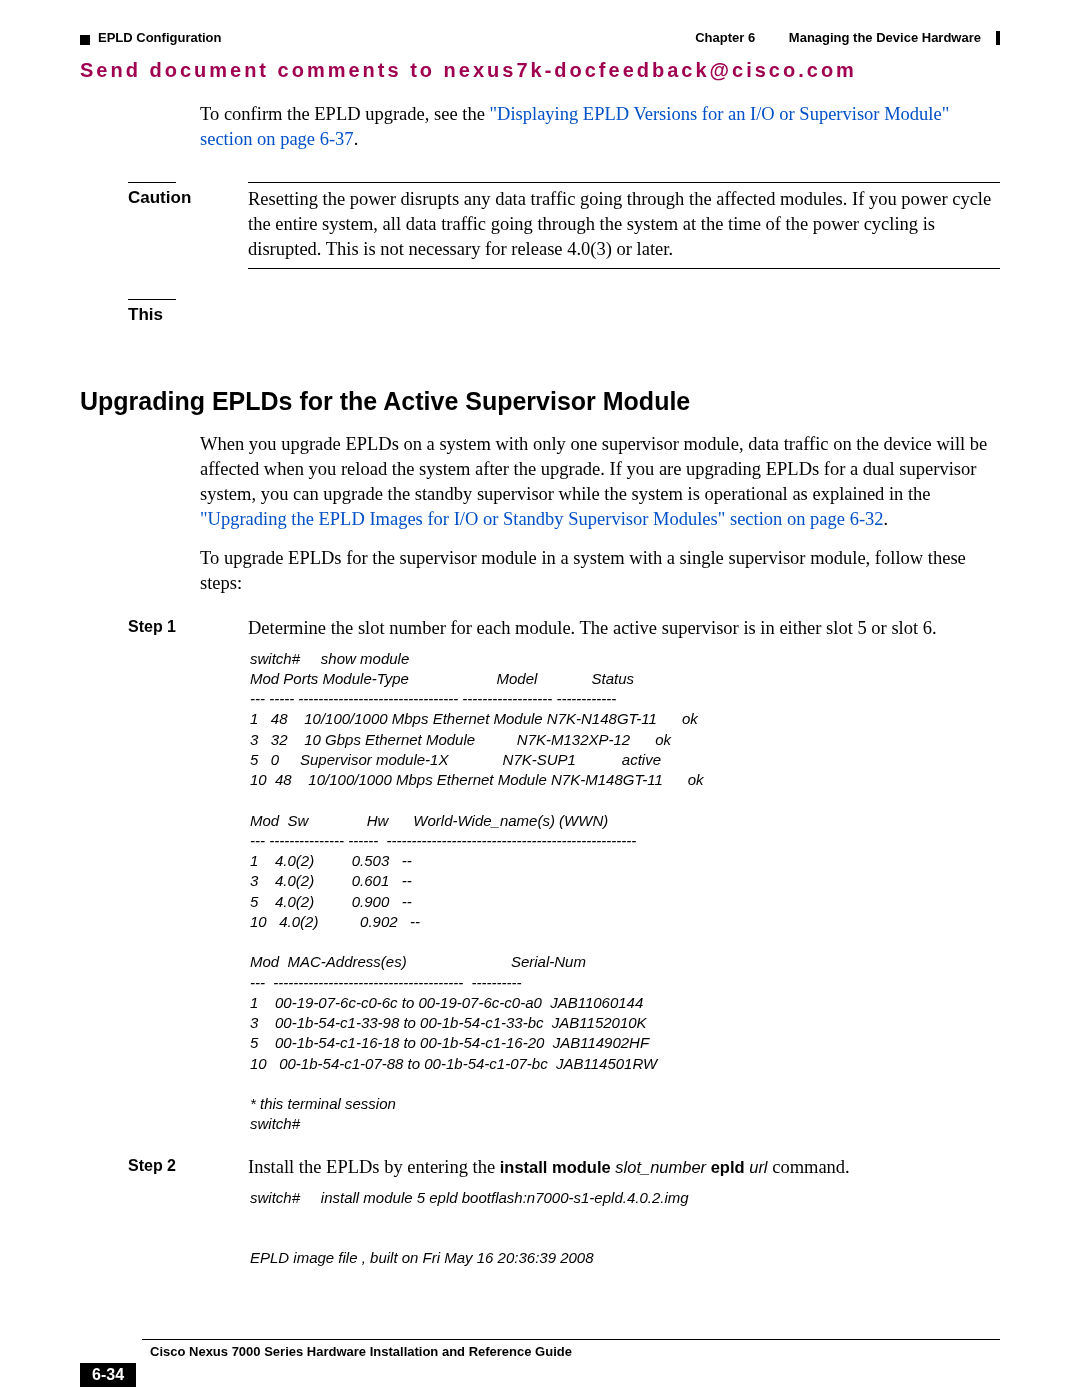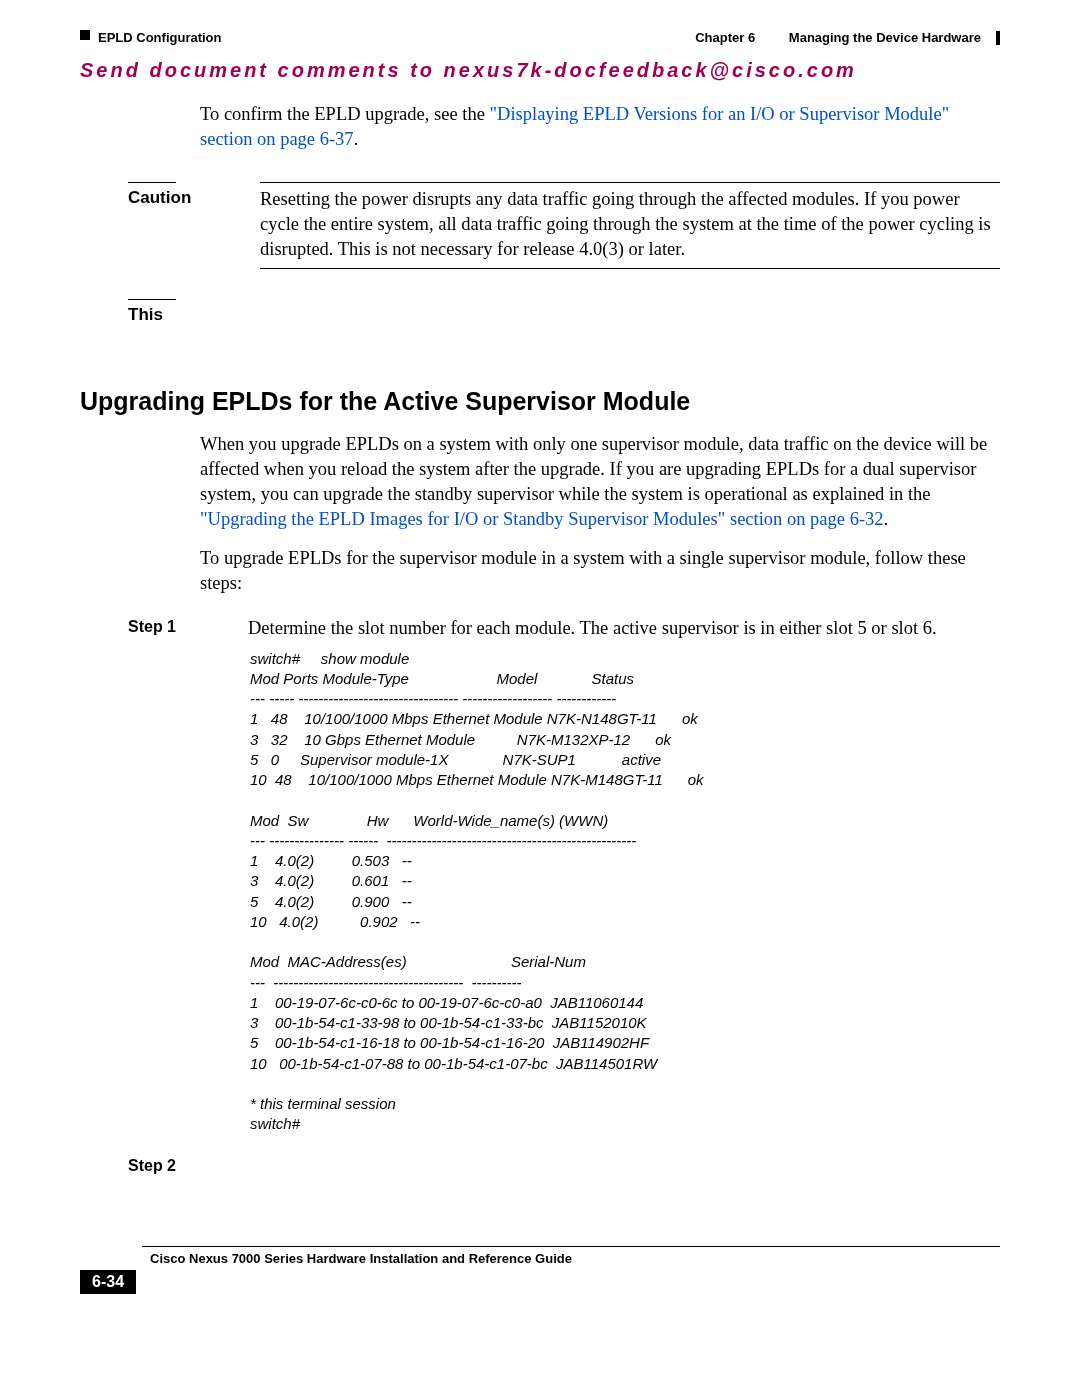--- a/index.html
+++ b/index.html
@@ -19,21 +19,21 @@
     display: flex;
     justify-content: space-between;
     align-items: center;
     font-family: Arial, Helvetica, sans-serif;
     font-weight: bold;
     font-size: 13px;
     margin-bottom: 6px;
   }
   .header-left {
     display: flex;
-    align-items: flex-start;
+    align-items: flex-end;
     gap: 8px;
   }
   .header-right {
     display: flex;
     align-items: center;
     gap: 15px;
   }
   .black-square {
     background: #000;
     width: 10px;
@@ -43,41 +43,40 @@
   .black-bar-right {
     background: #000;
     width: 4px;
     height: 14px;
     display: inline-block;
   }
   .feedback-banner {
     color: #a00050;
     font-family: Arial, Helvetica, sans-serif;
     font-weight: bold;
-    font-style: italic;
     font-size: 20px;
     letter-spacing: 3px;
     margin: 14px 0 20px 0;
   }
   .body-indent {
     margin-left: 120px;
     font-size: 18.5px;
     line-height: 1.35;
   }
   .body-full {
     font-size: 18.5px;
     line-height: 1.35;
     margin-bottom: 14px;
   }
   .link {
     color: #0050c8;
   }
   .admon {
     display: flex;
-    gap: 32px;
+    gap: 20px;
     margin: 30px 0 14px 0;
     font-size: 18.5px;
     line-height: 1.35;
   }
   .admon-label-block {
     width: 100px;
     flex: 0 0 100px;
     text-align: left;
     padding-left: 48px;
   }
@@ -249,21 +248,28 @@
 1    00-19-07-6c-c0-6c to 00-19-07-6c-c0-a0  JAB11060144
 3    00-1b-54-c1-33-98 to 00-1b-54-c1-33-bc  JAB1152010K
 5    00-1b-54-c1-16-18 to 00-1b-54-c1-16-20  JAB114902HF
 10   00-1b-54-c1-07-88 to 00-1b-54-c1-07-bc  JAB114501RW
 
 * this terminal session
 switch#</div>
 
   <div class="step-row">
     <div class="step-label">Step 2</div>
-  </div>
+    <div class="step-body">
+      <span>Install the EPLDs by entering the </span><span class="cmd-inline"><b>install module </b><i>slot_number</i><b> epld </b><i>url</i></span><span> command.</span>
+    </div>
+  </div>
+  <div class="cli">switch#     install module 5 epld bootflash:n7000-s1-epld.4.0.2.img
+
+
+EPLD image file , built on Fri May 16 20:36:39 2008</div>
 
   <div class="footer">
     <div class="footer-rule"></div>
     <div class="footer-row1">
       <span class="footer-title">Cisco Nexus 7000 Series Hardware Installation and Reference Guide</span>
       <span></span>
     </div>
     <div class="footer-row2">
       <span class="page-badge">6-34</span>
 

